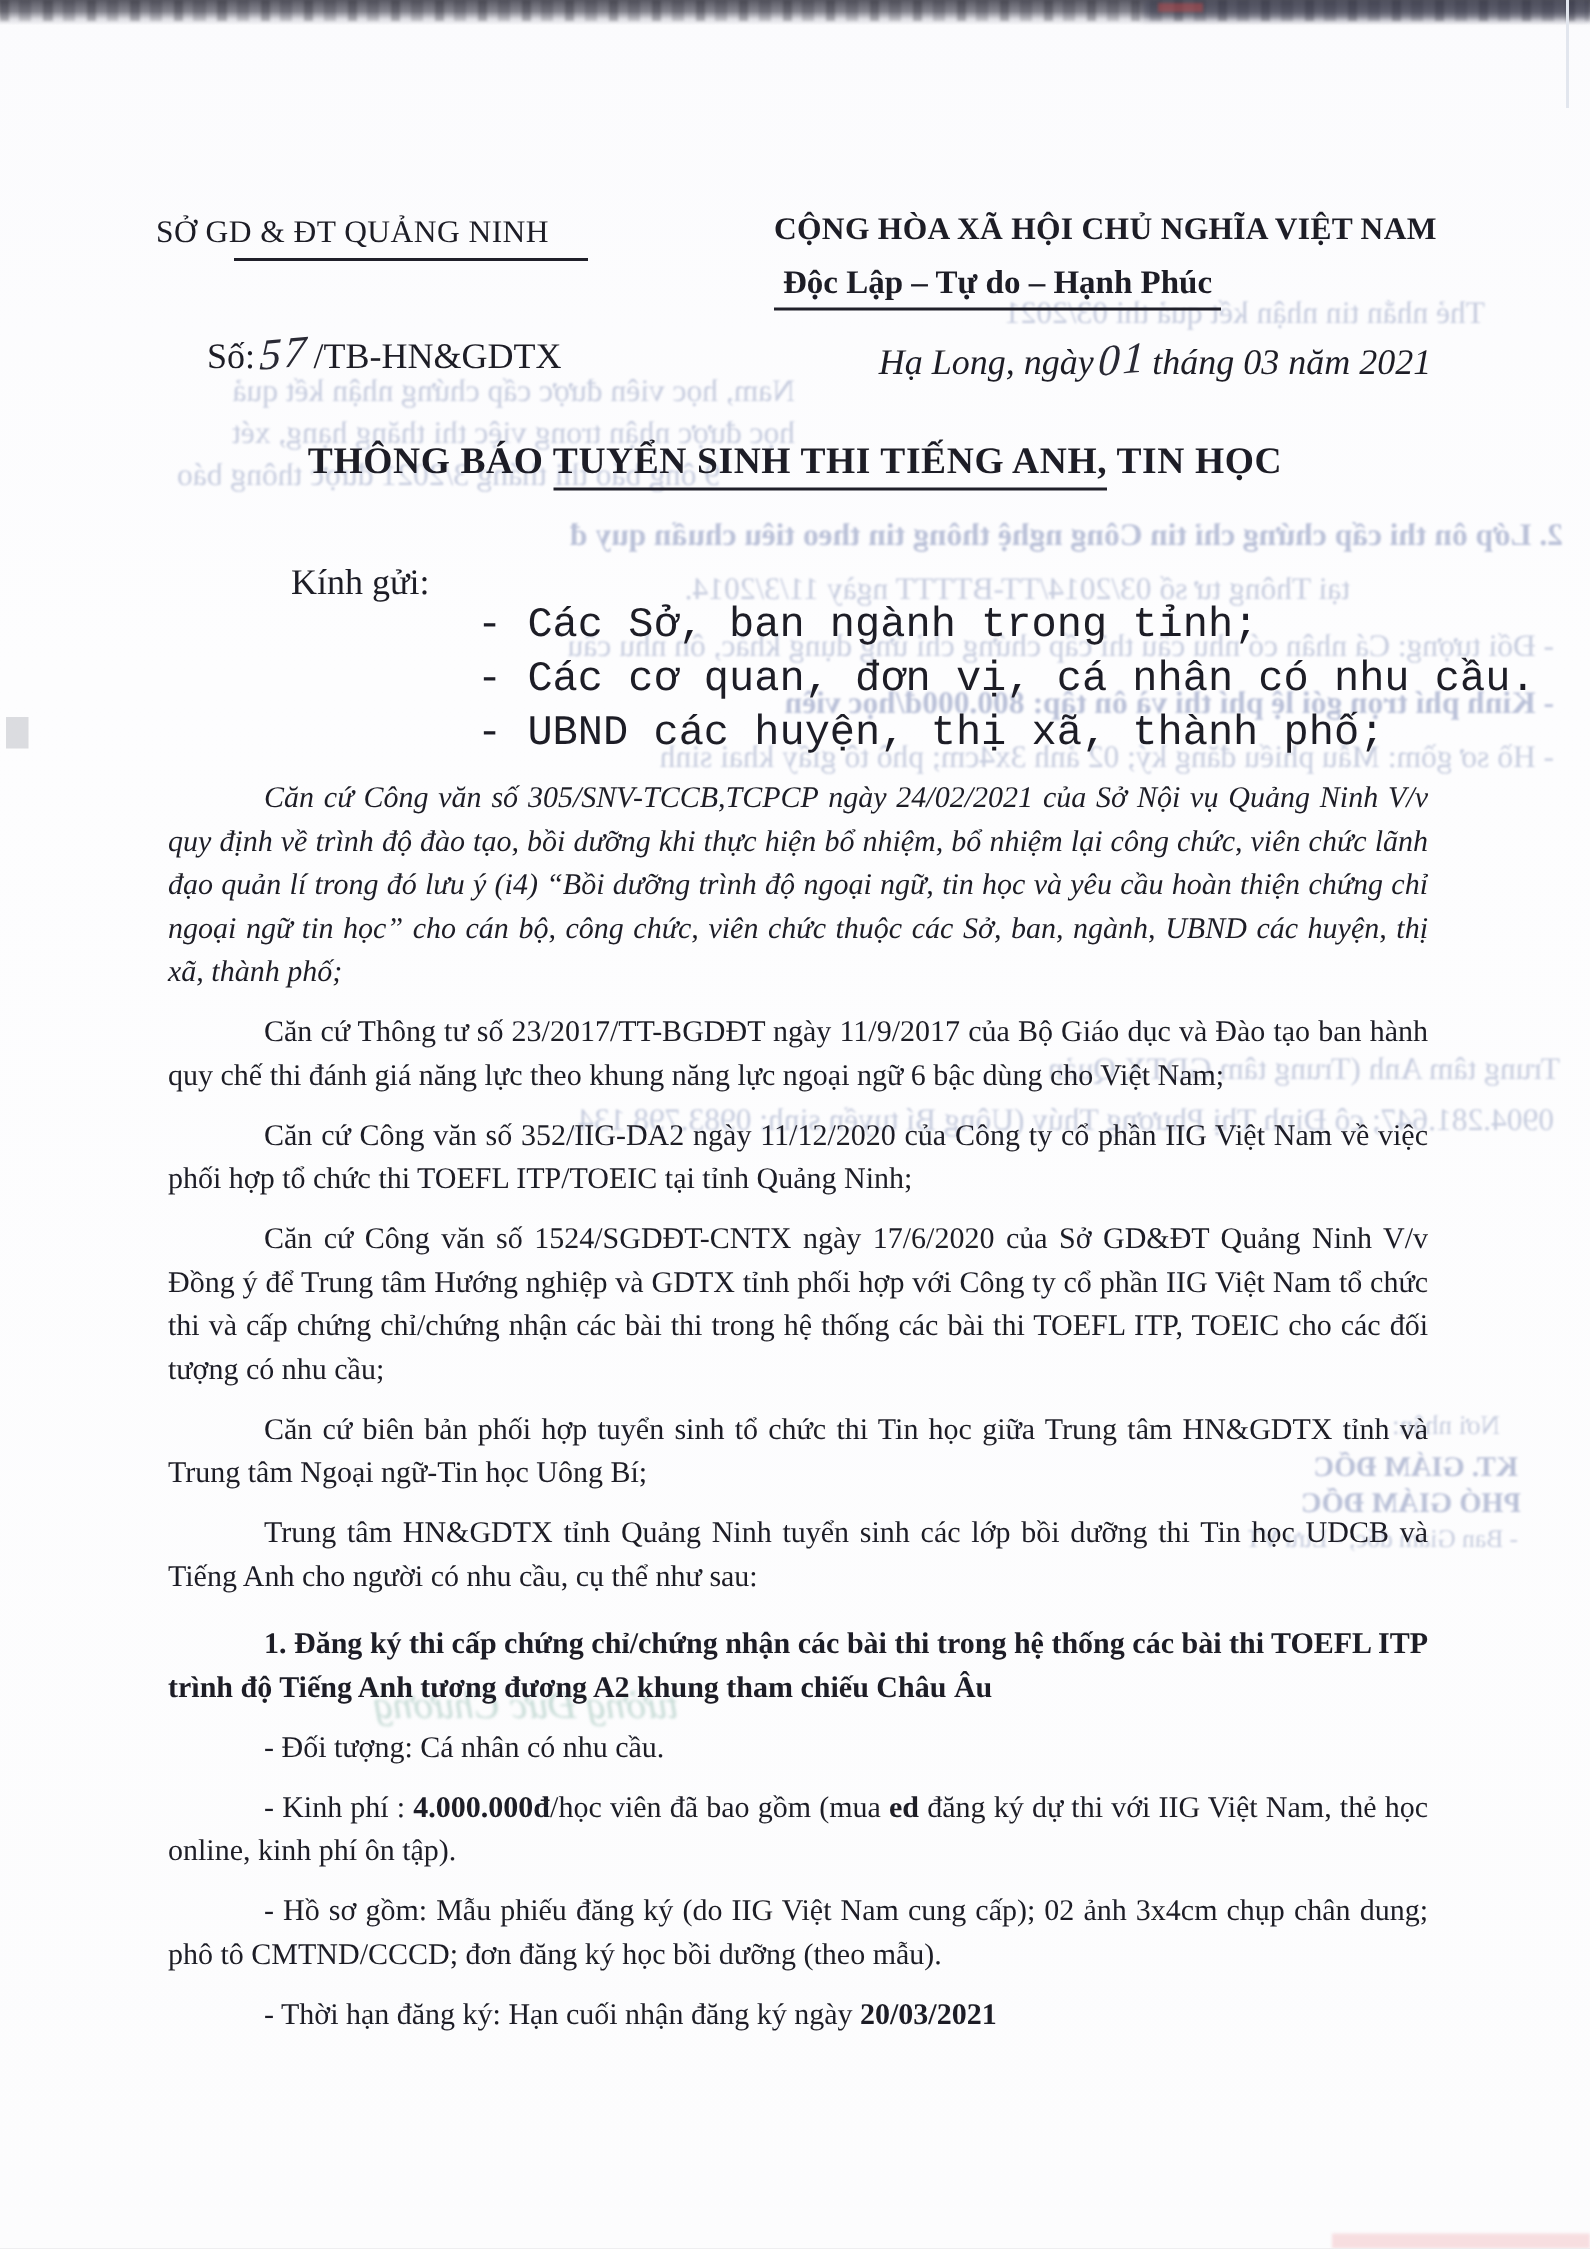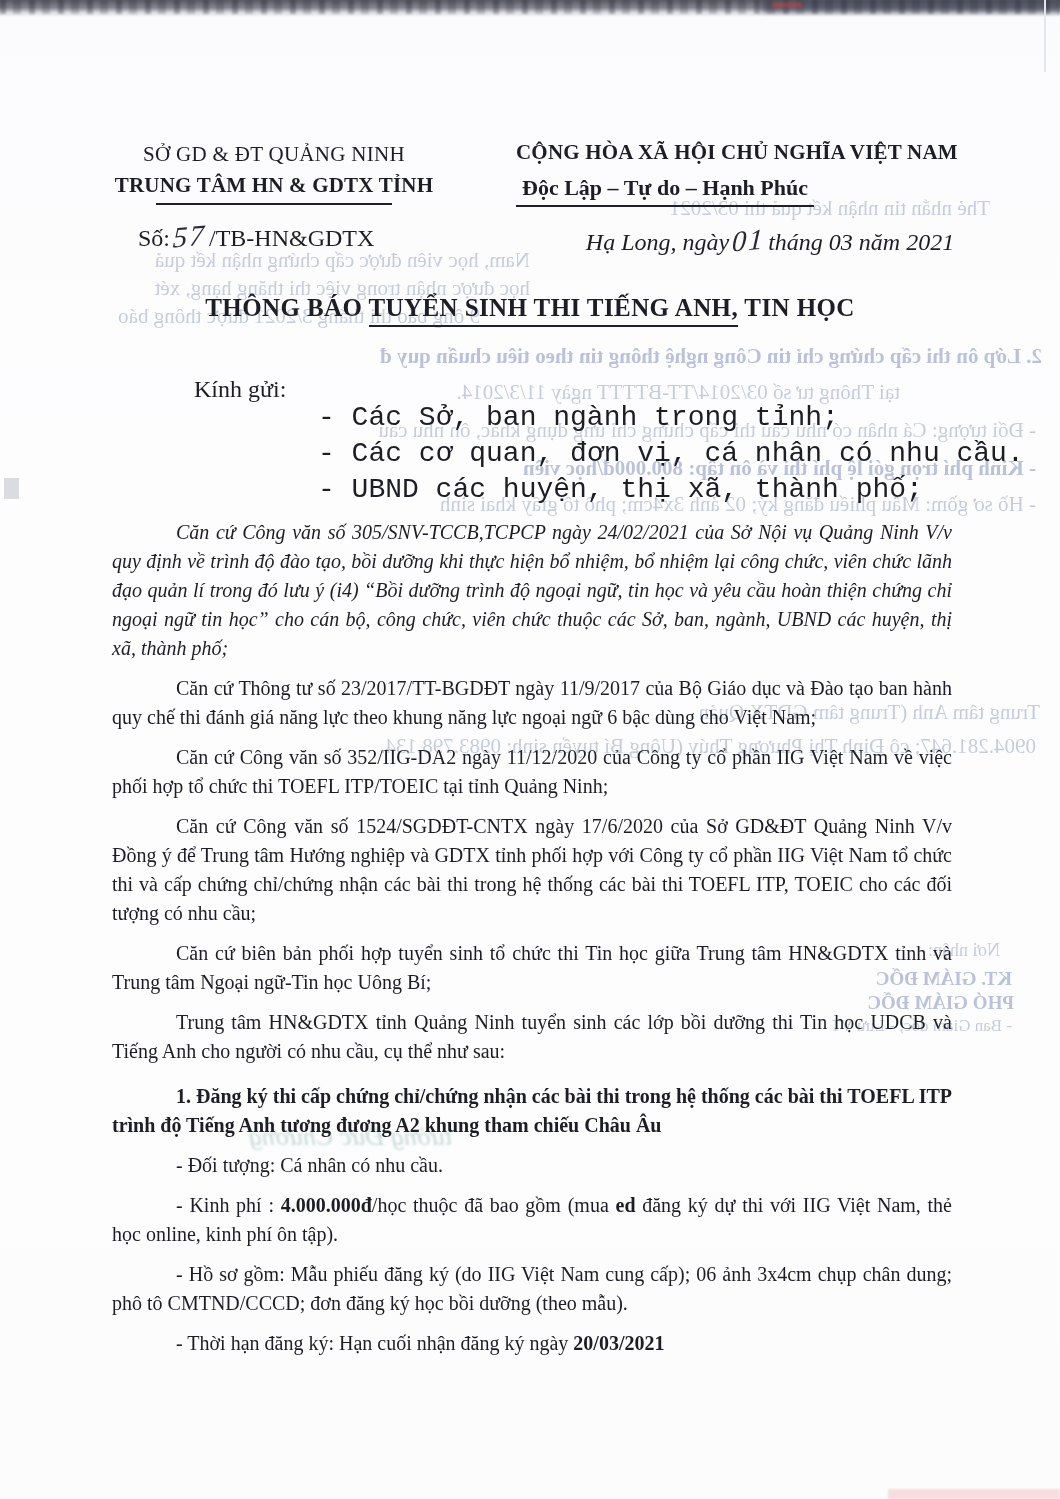--- a/index.html
+++ b/index.html
@@ -37,21 +37,21 @@
   .left-gray-square{
     position:absolute;top:478px;left:4px;width:15px;height:21px;
     background:#cfd0d5;opacity:.75;
   }
   .bottom-pink{
     position:absolute;top:1489px;left:888px;width:172px;height:10px;
     background:#f6d6d9;opacity:.8;filter:blur(1px);
   }
 
   
-  .agency{position:absolute;top:142px;left:104px;width:340px;text-align:center;}
+  .agency{position:absolute;top:142px;left:104px;width:340px;text-align:left;}
   .agency-line1{font-size:21px;letter-spacing:.3px;}
   .agency-line2{font-size:21px;font-weight:bold;margin-top:6px;letter-spacing:.2px;}
   .agency-rule{width:236px;height:2px;background:#20202a;margin:5px auto 0;}
   .national{position:absolute;top:140px;left:516px;width:480px;text-align:left;}
   .national-line1{font-size:21px;font-weight:bold;letter-spacing:.2px;}
   .national-line2{font-size:22px;font-weight:bold;margin-top:10px;display:inline-block;
     border-bottom:2px solid #20202a;padding:0 6px 4px;}
   .doc-number{position:absolute;top:222px;left:138px;font-size:24px;}
   .issue-date{position:absolute;top:226px;left:540px;width:460px;text-align:center;
     font-size:24px;font-style:italic;}
@@ -113,21 +113,20 @@
   <div class="bleed" style="top:700px;left:700px;width:340px">Trung tâm Anh (Trung tâm GDTX Quảng Ninh)</div>
   <div class="bleed" style="top:734px;left:130px;width:906px">0904.281.647; cô Đinh Thị Phương Thúy (Uông Bí tuyển sinh: 0983.798.134.</div>
   <div class="bleed" style="top:940px;left:850px;width:150px;font-size:18px">Nơi nhận:</div>
   <div class="bleed bleed-bold" style="top:968px;left:832px;width:180px;font-size:19px">KT. GIÁM ĐỐC</div>
   <div class="bleed bleed-bold" style="top:992px;left:828px;width:186px;font-size:19px">PHÓ GIÁM ĐỐC</div>
   <div class="bleed" style="top:1016px;left:832px;width:180px;font-size:17px">- Ban Giám đốc; - Lưu VT</div>
   <div class="bleed bleed-green" style="top:1122px;left:172px;width:280px">tưởng Đức Chương</div>
 
   <div class="agency">
     <div class="agency-line1">SỞ GD &amp; ĐT QUẢNG NINH</div>
-    <div class="agency-line2">TRUNG TÂM HN &amp; GDTX TỈNH</div>
     <div class="agency-rule"></div>
   </div>
 
   <div class="national">
     <div class="national-line1">CỘNG HÒA XÃ HỘI CHỦ NGHĨA VIỆT NAM</div>
     <div><span class="national-line2">Độc Lập – Tự do – Hạnh Phúc</span></div>
   </div>
 
   <div class="doc-number"><span>Số:</span><span class="hand">57</span><span>/TB-HN&amp;GDTX</span></div>
 
@@ -144,18 +143,18 @@
 
   <div class="content">
     <p class="italic">Căn cứ Công văn số 305/SNV-TCCB,TCPCP ngày 24/02/2021 của Sở Nội vụ Quảng Ninh V/v quy định về trình độ đào tạo, bồi dưỡng khi thực hiện bổ nhiệm, bổ nhiệm lại công chức, viên chức lãnh đạo quản lí trong đó lưu ý (i4) “Bồi dưỡng trình độ ngoại ngữ, tin học và yêu cầu hoàn thiện chứng chỉ ngoại ngữ tin học” cho cán bộ, công chức, viên chức thuộc các Sở, ban, ngành, UBND các huyện, thị xã, thành phố;</p>
     <p>Căn cứ Thông tư số 23/2017/TT-BGDĐT ngày 11/9/2017 của Bộ Giáo dục và Đào tạo ban hành quy chế thi đánh giá năng lực theo khung năng lực ngoại ngữ 6 bậc dùng cho Việt Nam;</p>
     <p>Căn cứ Công văn số 352/IIG-DA2 ngày 11/12/2020 của Công ty cổ phần IIG Việt Nam về việc phối hợp tổ chức thi TOEFL ITP/TOEIC tại tỉnh Quảng Ninh;</p>
     <p>Căn cứ Công văn số 1524/SGDĐT-CNTX ngày 17/6/2020 của Sở GD&amp;ĐT Quảng Ninh V/v Đồng ý để Trung tâm Hướng nghiệp và GDTX tỉnh phối hợp với Công ty cổ phần IIG Việt Nam tổ chức thi và cấp chứng chỉ/chứng nhận các bài thi trong hệ thống các bài thi TOEFL ITP, TOEIC cho các đối tượng có nhu cầu;</p>
     <p>Căn cứ biên bản phối hợp tuyển sinh tổ chức thi Tin học giữa Trung tâm HN&amp;GDTX tỉnh và Trung tâm Ngoại ngữ-Tin học Uông Bí;</p>
     <p>Trung tâm HN&amp;GDTX tỉnh Quảng Ninh tuyển sinh các lớp bồi dưỡng thi Tin học UDCB và Tiếng Anh cho người có nhu cầu, cụ thể như sau:</p>
     <p class="section-heading">1. Đăng ký thi cấp chứng chỉ/chứng nhận các bài thi trong hệ thống các bài thi TOEFL ITP trình độ Tiếng Anh tương đương A2 khung tham chiếu Châu Âu</p>
     <p>- Đối tượng: Cá nhân có nhu cầu.</p>
-    <p><span>- Kinh phí : </span><b>4.000.000đ</b><span>/học thuộc đã bao gồm (mua </span><b>ed</b><span> đăng ký dự thi với IIG Việt Nam, thẻ học online, kinh phí ôn tập).</span></p>
-    <p>- Hồ sơ gồm: Mẫu phiếu đăng ký (do IIG Việt Nam cung cấp); 06 ảnh 3x4cm chụp chân dung; phô tô CMTND/CCCD; đơn đăng ký học bồi dưỡng (theo mẫu).</p>
+    <p><span>- Kinh phí : </span><b>4.000.000đ</b><span>/học viên đã bao gồm (mua </span><b>ed</b><span> đăng ký dự thi với IIG Việt Nam, thẻ học online, kinh phí ôn tập).</span></p>
+    <p>- Hồ sơ gồm: Mẫu phiếu đăng ký (do IIG Việt Nam cung cấp); 02 ảnh 3x4cm chụp chân dung; phô tô CMTND/CCCD; đơn đăng ký học bồi dưỡng (theo mẫu).</p>
     <p><span>- Thời hạn đăng ký: Hạn cuối nhận đăng ký ngày </span><b>20/03/2021</b></p>
   </div>
 
 </div>
 
 </body></html>

